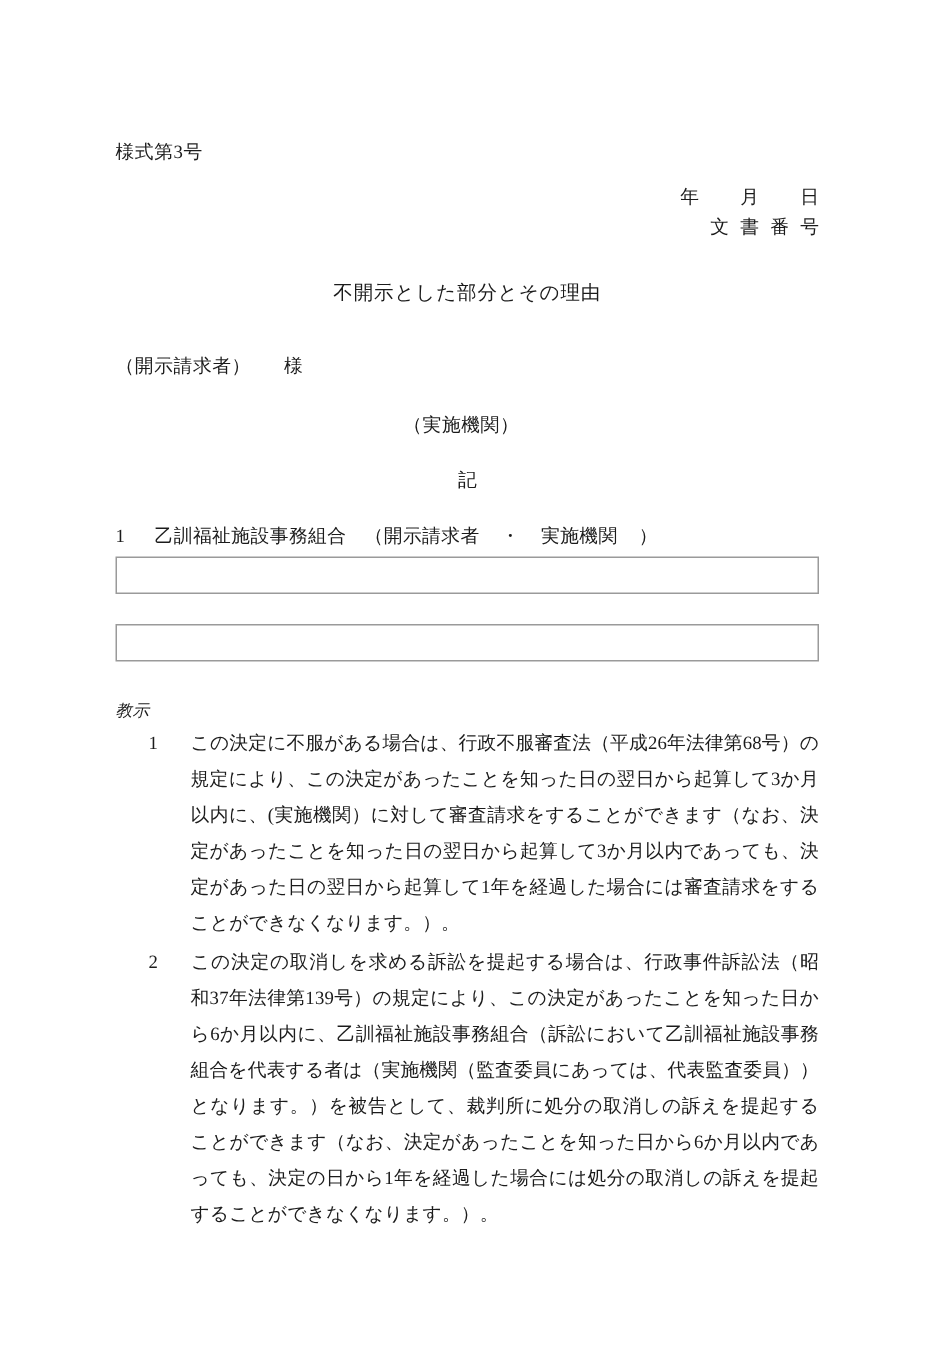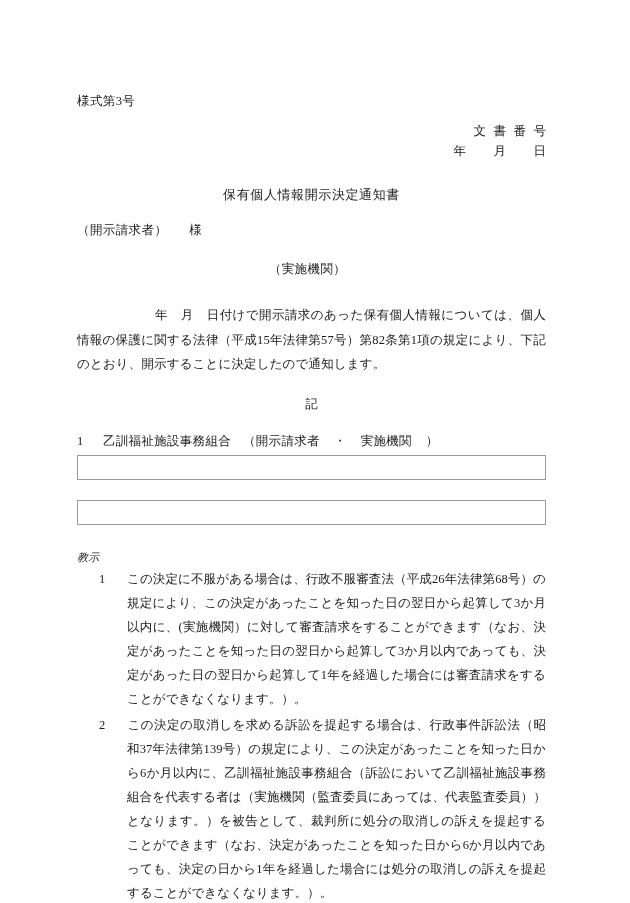--- a/index.html
+++ b/index.html
@@ -39,21 +39,21 @@
     margin-right: -7.5px;
     display: inline-block;
   }
   .doc-title {
     margin-top: 25px;
     text-align: center;
     font-size: 13px;
     letter-spacing: .6px;
   }
   .addressee {
-    margin-top: 18px;
+    margin-top: 32px;
     font-size: 12.5px;
     letter-spacing: .4px;
   }
   .addressee .sama {
     display: inline-block;
     margin-left: 22px;
   }
   .issuer {
     margin-top: 22px;
     text-align: center;
@@ -123,33 +123,32 @@
   }
 </style>
 </head>
 <body>
 
 <div class="page">
 
   <div class="form-no">様式第3号</div>
 
   <div class="doc-meta">
+    <div><span class="spaced">年　月　日</span></div>
     <div><span class="spaced">文書番号</span></div>
-    <div><span class="spaced">年　月　日</span></div>
   </div>
 
-  <div class="doc-title">保有個人情報開示決定通知書</div>
+  <div class="doc-title">不開示とした部分とその理由</div>
 
   <div class="addressee">
     <span>（開示請求者）</span><span class="sama">様</span>
   </div>
 
   <div class="issuer">（実施機関）</div>
 
-  <div class="body-para">年　月　日付けで開示請求のあった保有個人情報については、個人情報の保護に関する法律（平成15年法律第57号）第82条第1項の規定により、下記のとおり、開示することに決定したので通知します。</div>
 
   <div class="ki">記</div>
 
   <div class="field-block">
     <div class="field-label">
       <span class="num">1</span><span>乙訓福祉施設事務組合</span><span class="opt-open">（</span><span>開示請求者</span><span class="opt-mid">・</span><span>実施機関</span><span class="opt-close">）</span>
     </div>
     <div class="field-box"></div>
   </div>
 

